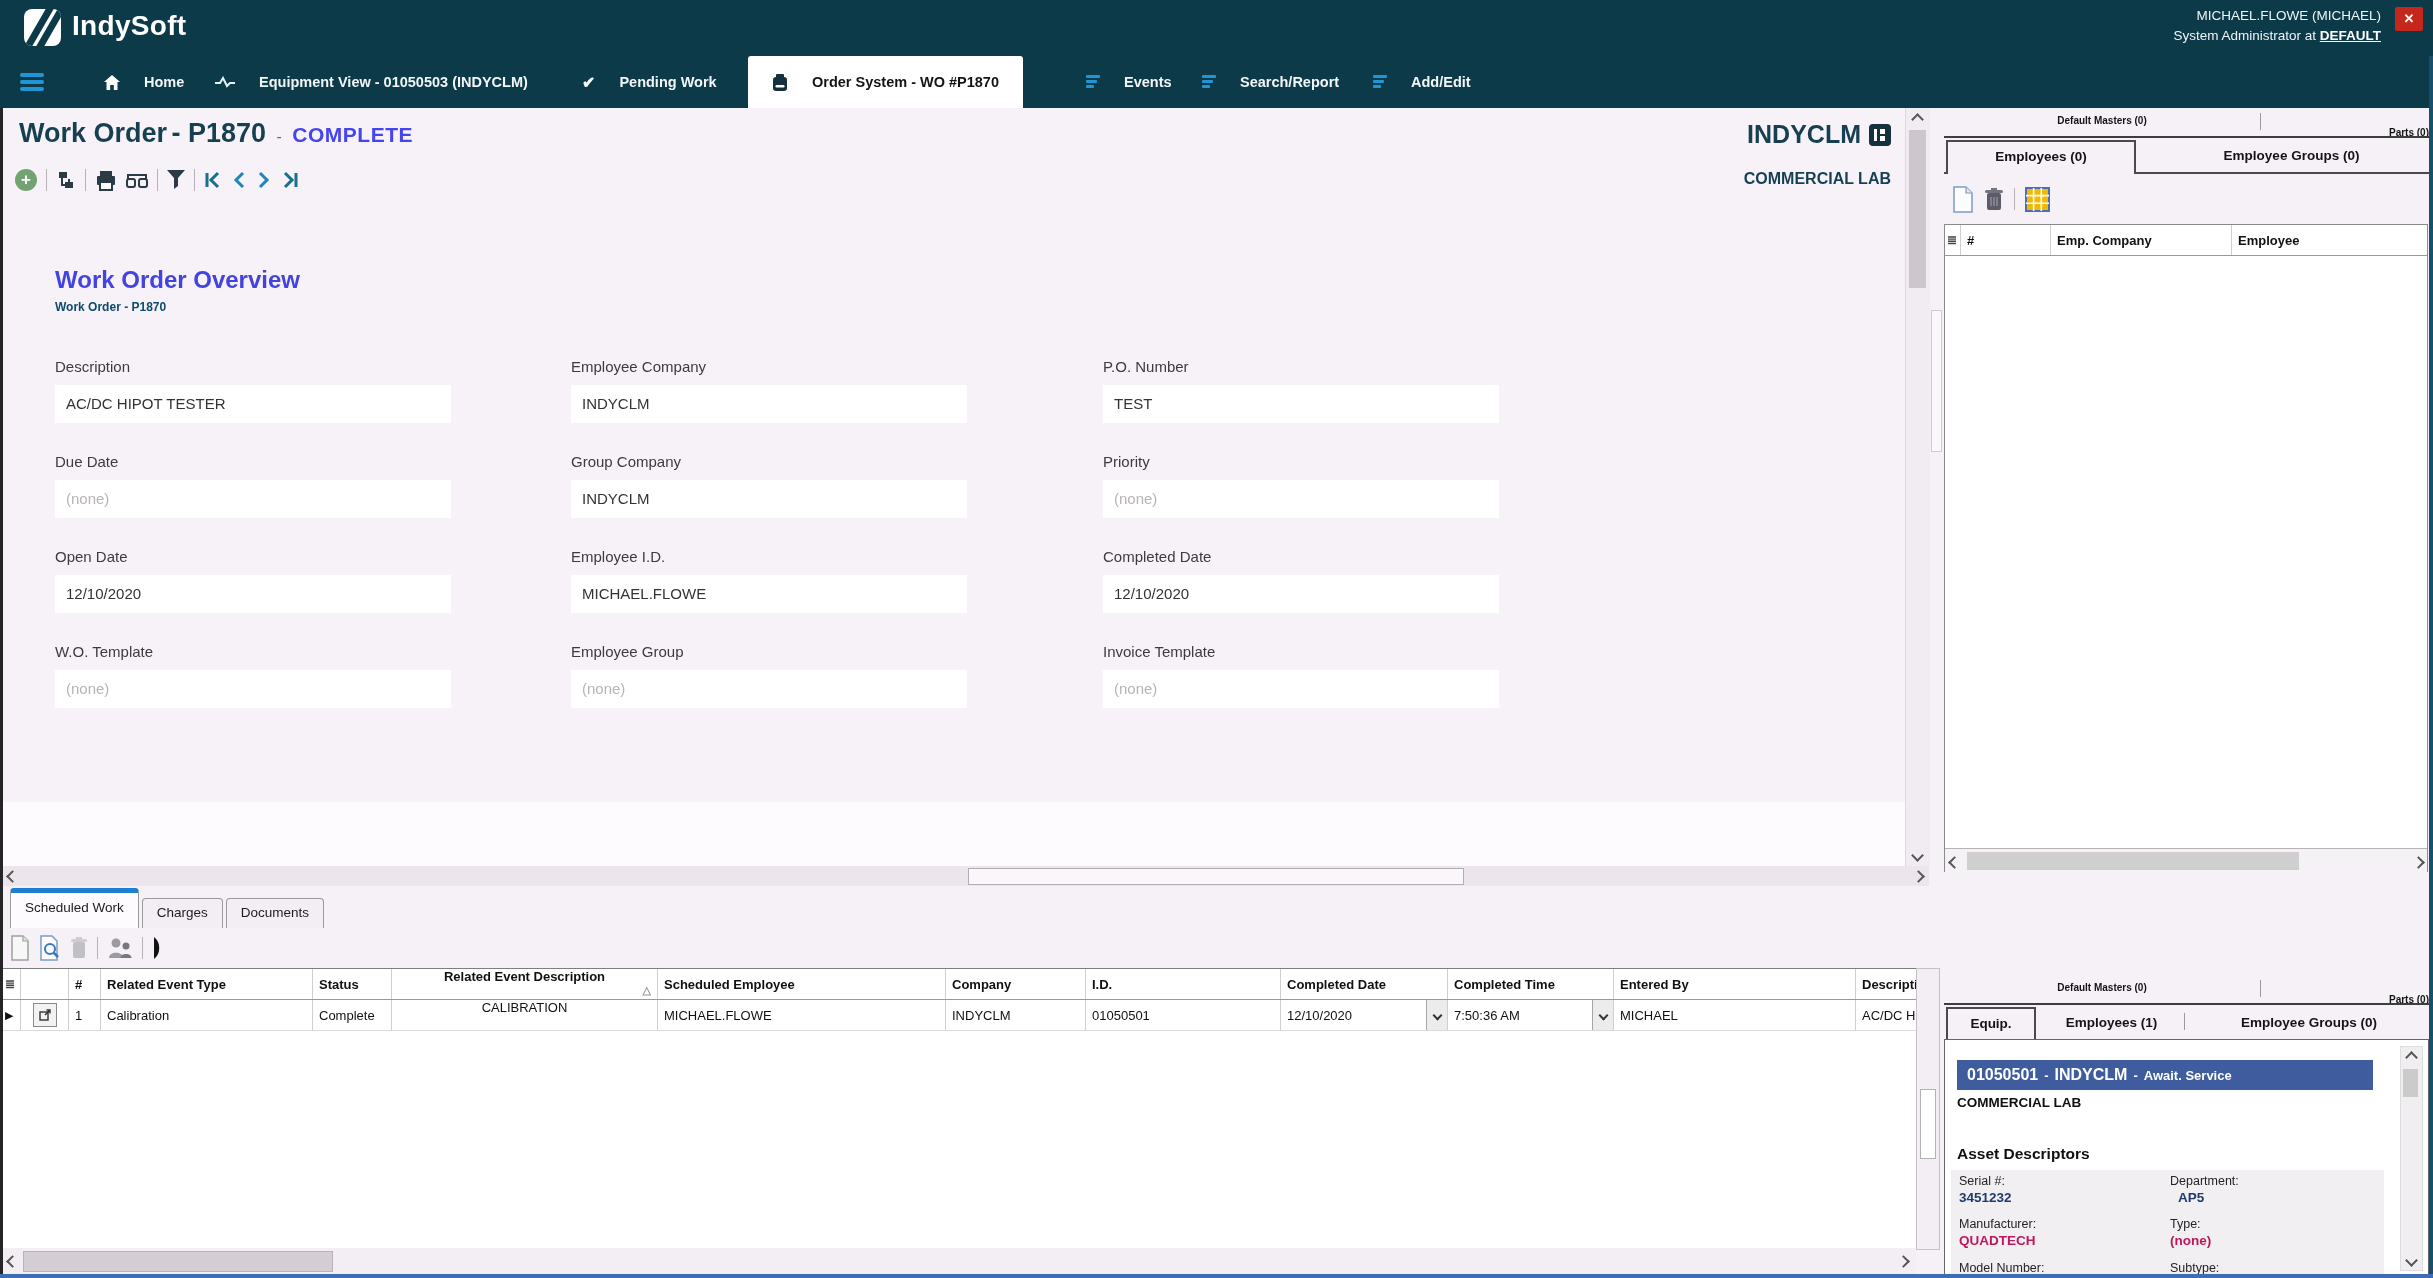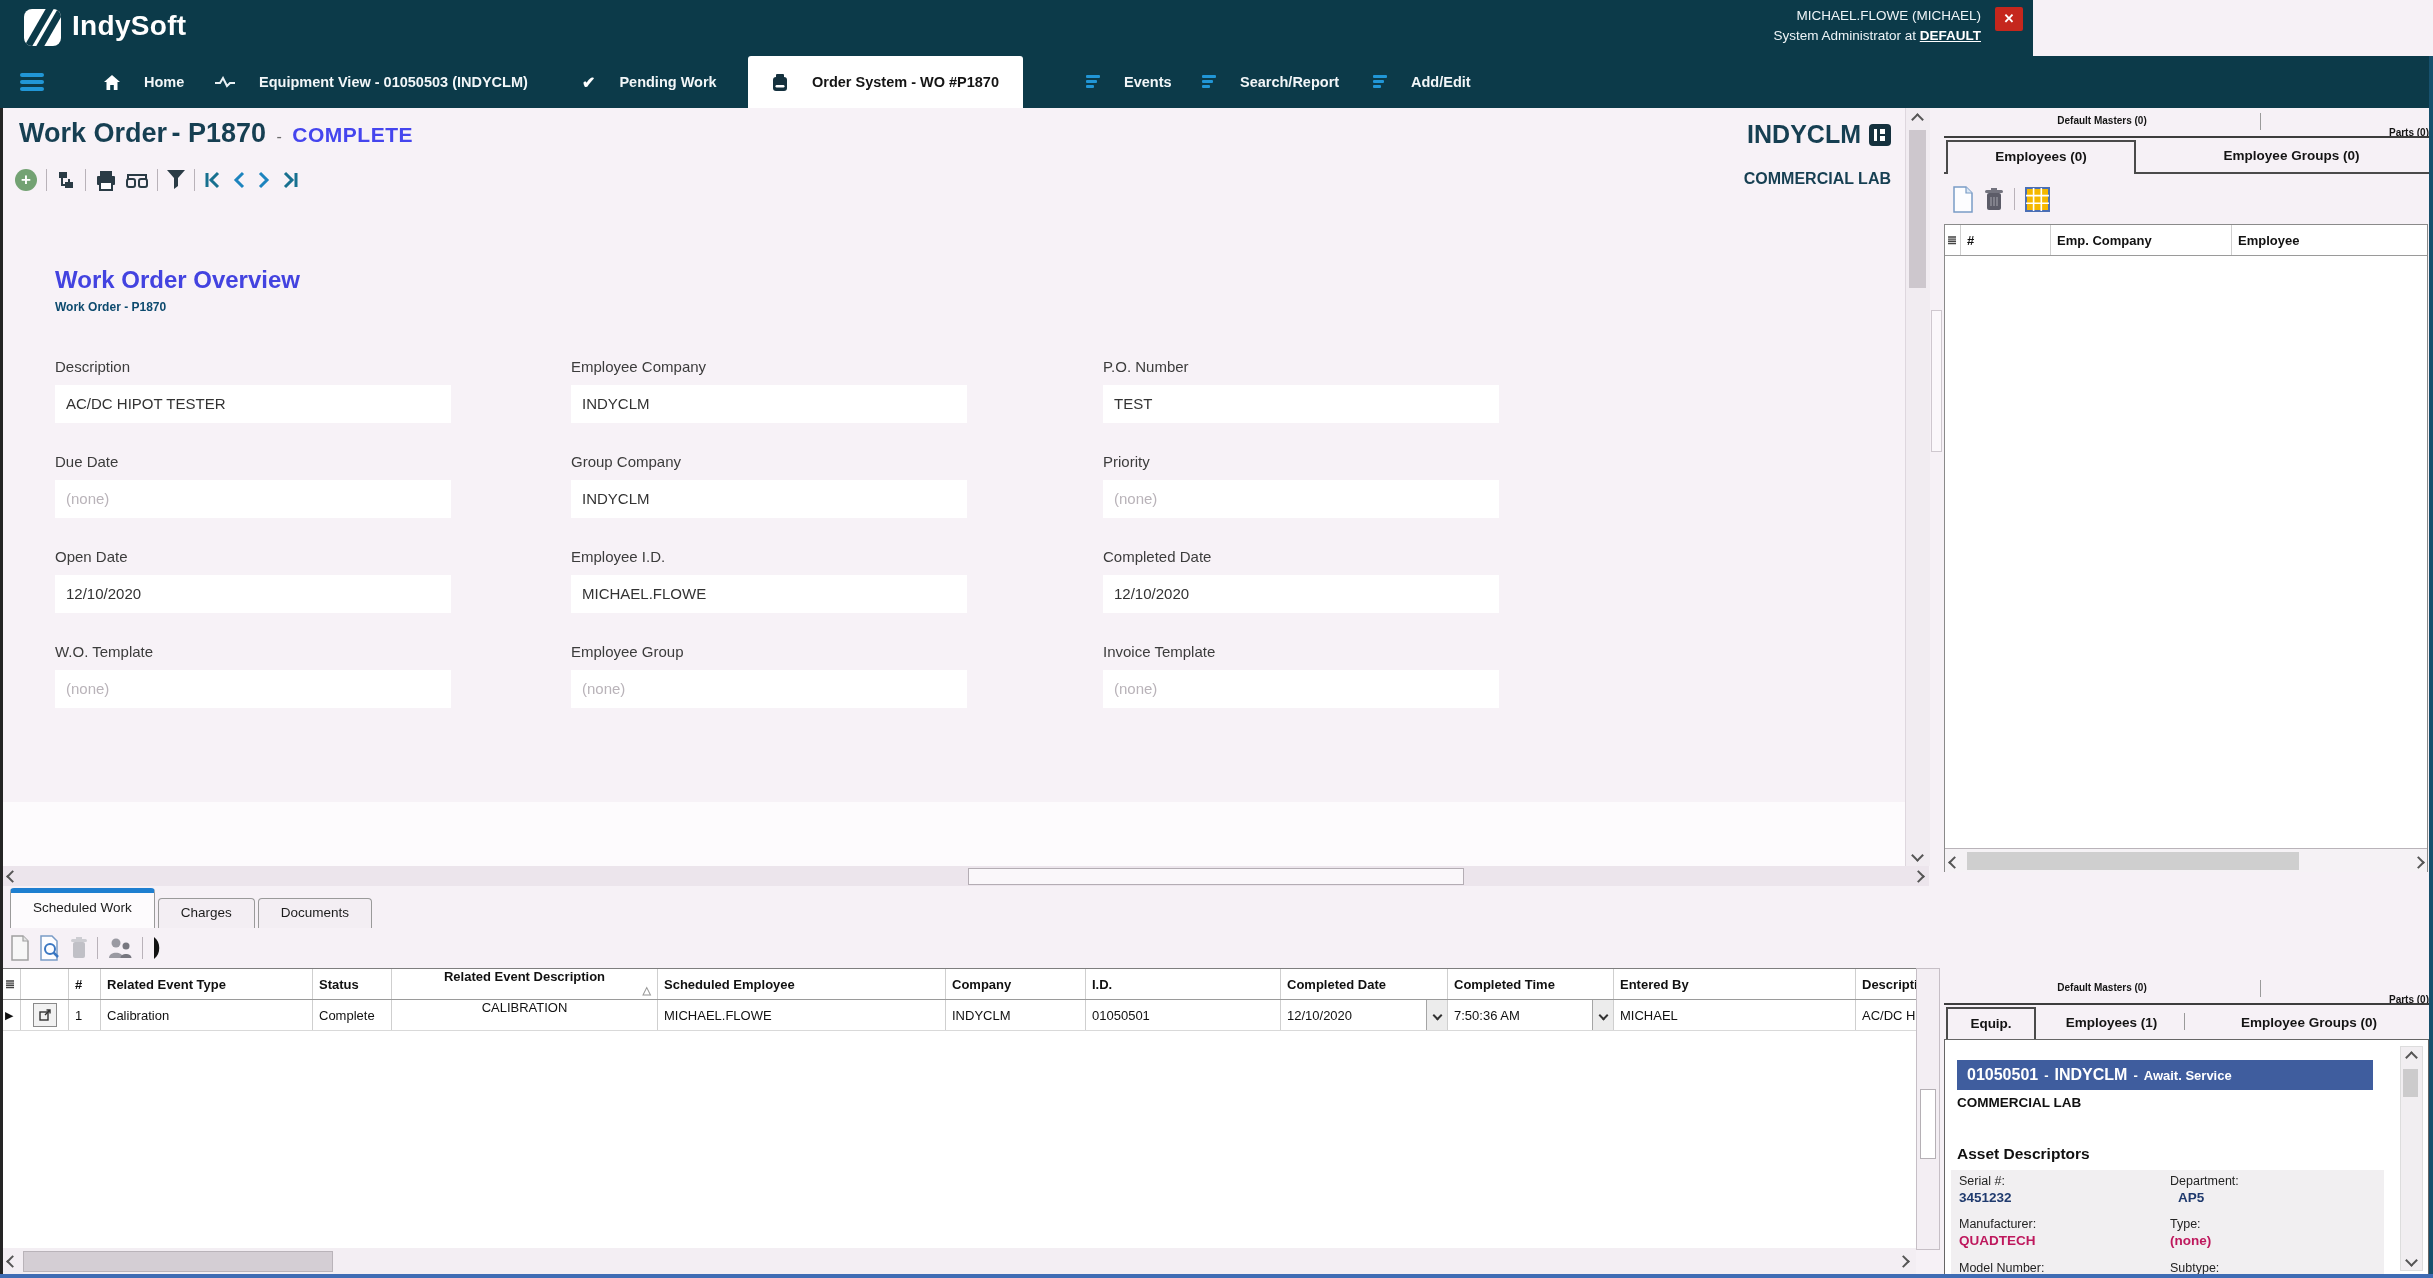--- a/index.html
+++ b/index.html
@@ -1,20 +1,20 @@
 <!DOCTYPE html>
 <html><head>
 <meta charset="utf-8">
 <style>
   html,body{margin:0;padding:0;background:#888;}
   .window{position:relative;width:2433px;height:1278px;overflow:hidden;background:#f6f1f6;
           font-family:"Liberation Sans",sans-serif;color:#222;}
 
   
-  .titlebar{position:absolute;left:0;top:0;width:2033px;height:56px;background:#0c3a49;}
+  .titlebar{position:absolute;left:0;top:0;width:2433px;height:56px;background:#0c3a49;}
   .logo{position:absolute;left:24px;top:9px;width:37px;height:37px;background:#fff;border-radius:8px;overflow:hidden;}
   .logo i{position:absolute;top:-4px;bottom:-4px;width:8px;background:#0c3a49;transform:skewX(-30deg);}
   .logo i.s1{left:11px}.logo i.s2{left:23px}
   .appname{position:absolute;left:72px;top:10px;font-size:28px;font-weight:700;color:#fff;letter-spacing:.3px;}
   .userinfo{position:absolute;right:52px;top:6px;text-align:right;color:#eef4f7;font-size:13.5px;line-height:20px;}
   .userinfo .lnk{font-weight:700;text-decoration:underline;color:#fff;}
   .closebtn{position:absolute;right:10px;top:7px;width:28px;height:24px;background:#c5271d;border-radius:2px;
             color:#fff;font-size:13px;font-weight:700;text-align:center;line-height:24px;cursor:default;}
 
   
@@ -56,21 +56,21 @@
   .vscroll-main{position:absolute;left:1905px;top:108px;width:24px;height:758px;background:#f1ecf1;border-left:1px solid #ded7de;}
   .vthumb-main{position:absolute;left:3px;top:22px;width:17px;height:158px;background:#cdc7cd;}
   .splitter-handle{position:absolute;left:1931px;top:310px;width:9px;height:140px;background:#fbf8fb;border:1px solid #cfc8cf;}
   .chev{display:inline-block;width:7px;height:7px;border-right:2px solid #555;border-bottom:2px solid #555;}
   .chev.up{transform:rotate(-135deg)}.chev.down{transform:rotate(45deg)}
   .chev.left{transform:rotate(135deg)}.chev.right{transform:rotate(-45deg)}
   .sb-arrow{position:absolute;width:18px;height:18px;display:flex;align-items:center;justify-content:center;}
 
   
   .sched-tabs{position:absolute;left:10px;top:893px;height:35px;display:flex;align-items:flex-end;}
-  .stab{height:29px;line-height:28px;padding:0 22px;font-size:13.5px;background:#f3eef3;border:1px solid #9a9a9a;
+  .stab{height:29px;line-height:28px;padding:0 14px;font-size:13.5px;background:#f3eef3;border:1px solid #9a9a9a;
         border-bottom:none;border-radius:4px 4px 0 0;margin-right:3px;color:#1c1c1c;}
   .stab.active{height:35px;line-height:29px;background:#fdfbfd;border-top:5px solid #1e7fd0;font-weight:400;}
   .sched-toolbar{position:absolute;left:10px;top:932px;height:32px;display:flex;align-items:center;gap:9px;}
   .sched-table{position:absolute;left:3px;top:968px;width:1913px;height:280px;background:#fff;
                border-top:1px solid #7e7e7e;border-right:1px solid #8a8a8a;overflow:hidden;}
   .trow{display:flex;height:30px;align-items:stretch;}
   .trow.hdr{font-weight:700;border-bottom:1px solid #9a9a9a;}
   .trow.data{border-bottom:1px solid #d9d9d9;}
   .cell{display:flex;align-items:center;padding:0 6px;border-right:1px solid #cfcfcf;overflow:hidden;
         white-space:nowrap;box-sizing:border-box;font-size:13px;color:#111;}

